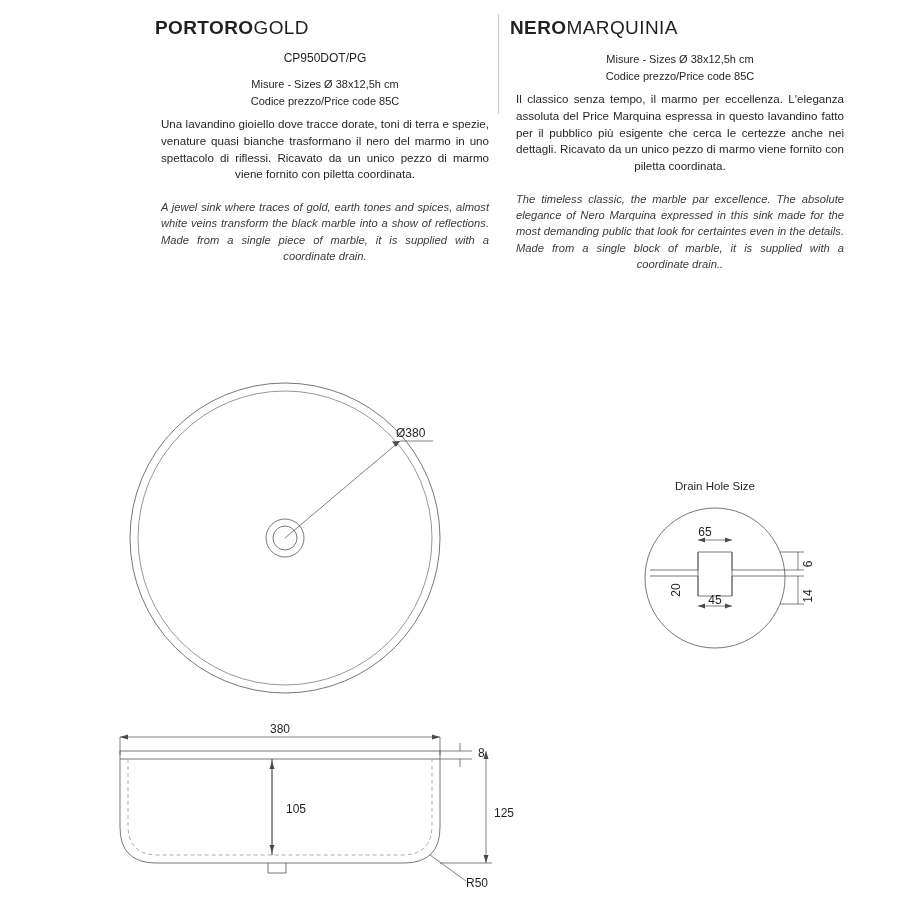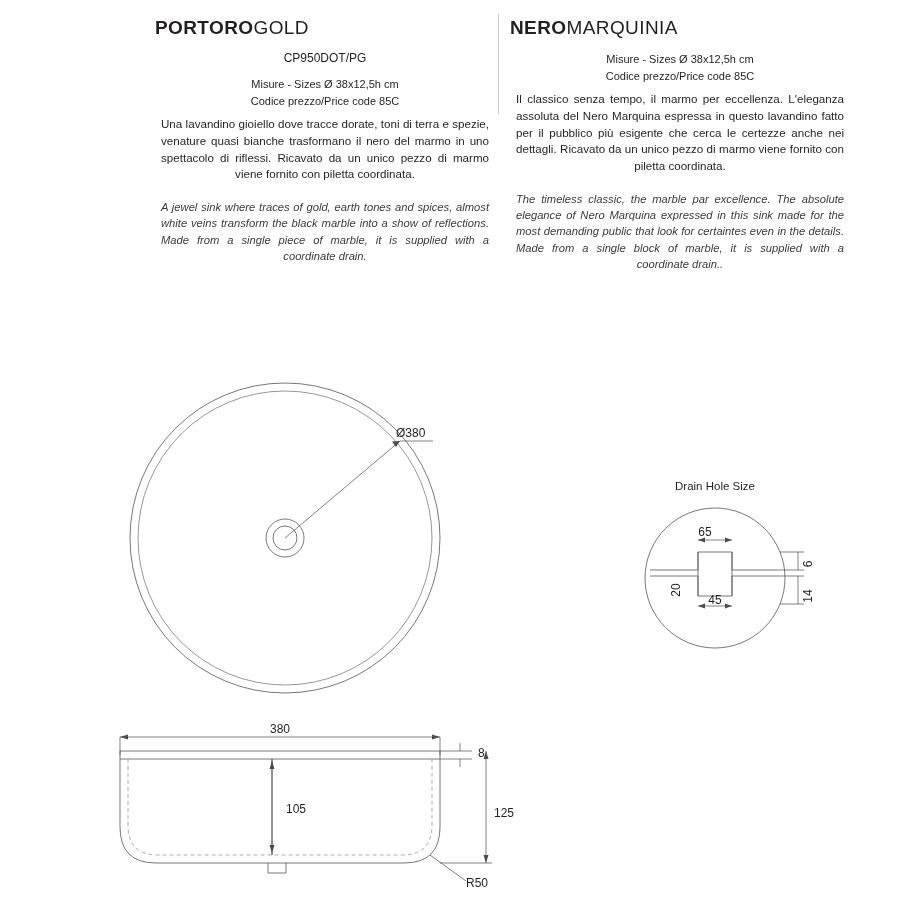--- a/index.html
+++ b/index.html
@@ -127,21 +127,21 @@
   </div>
 
   <div class="col col-right">
     <div class="prod-title">
       <span class="strong">NERO</span><span class="light">MARQUINIA</span>
     </div>
     <div class="prod-meta">
       <div>Misure - Sizes Ø 38x12,5h cm</div>
       <div>Codice prezzo/Price code 85C</div>
     </div>
-    <p class="desc-it">Il classico senza tempo, il marmo per eccellenza. L'eleganza assoluta del Nero Marquina espressa in questo lavandino fatto per il pubblico più esigente che cerca le certezze anche nei dettagli. Ricavato da un unico pezzo di marmo viene fornito con piletta coordinata.</p>
+    <p class="desc-it">Il classico senza tempo, il marmo per eccellenza. L'eleganza assoluta del Price Marquina espressa in questo lavandino fatto per il pubblico più esigente che cerca le certezze anche nei dettagli. Ricavato da un unico pezzo di marmo viene fornito con piletta coordinata.</p>
     <p class="desc-en">The timeless classic, the marble par excellence. The absolute elegance of Nero Marquina expressed in this sink made for the most demanding public that look for certaintes even in the details. Made from a single block of marble, it is supplied with a coordinate drain..</p>
   </div>
 
   <div class="drawing top-view">
     <svg width="420" height="340" viewBox="0 0 420 340">
 
       <circle class="ln" cx="185" cy="170" r="155"></circle>
 
       <circle class="ln-th" cx="185" cy="170" r="147"></circle>
 

